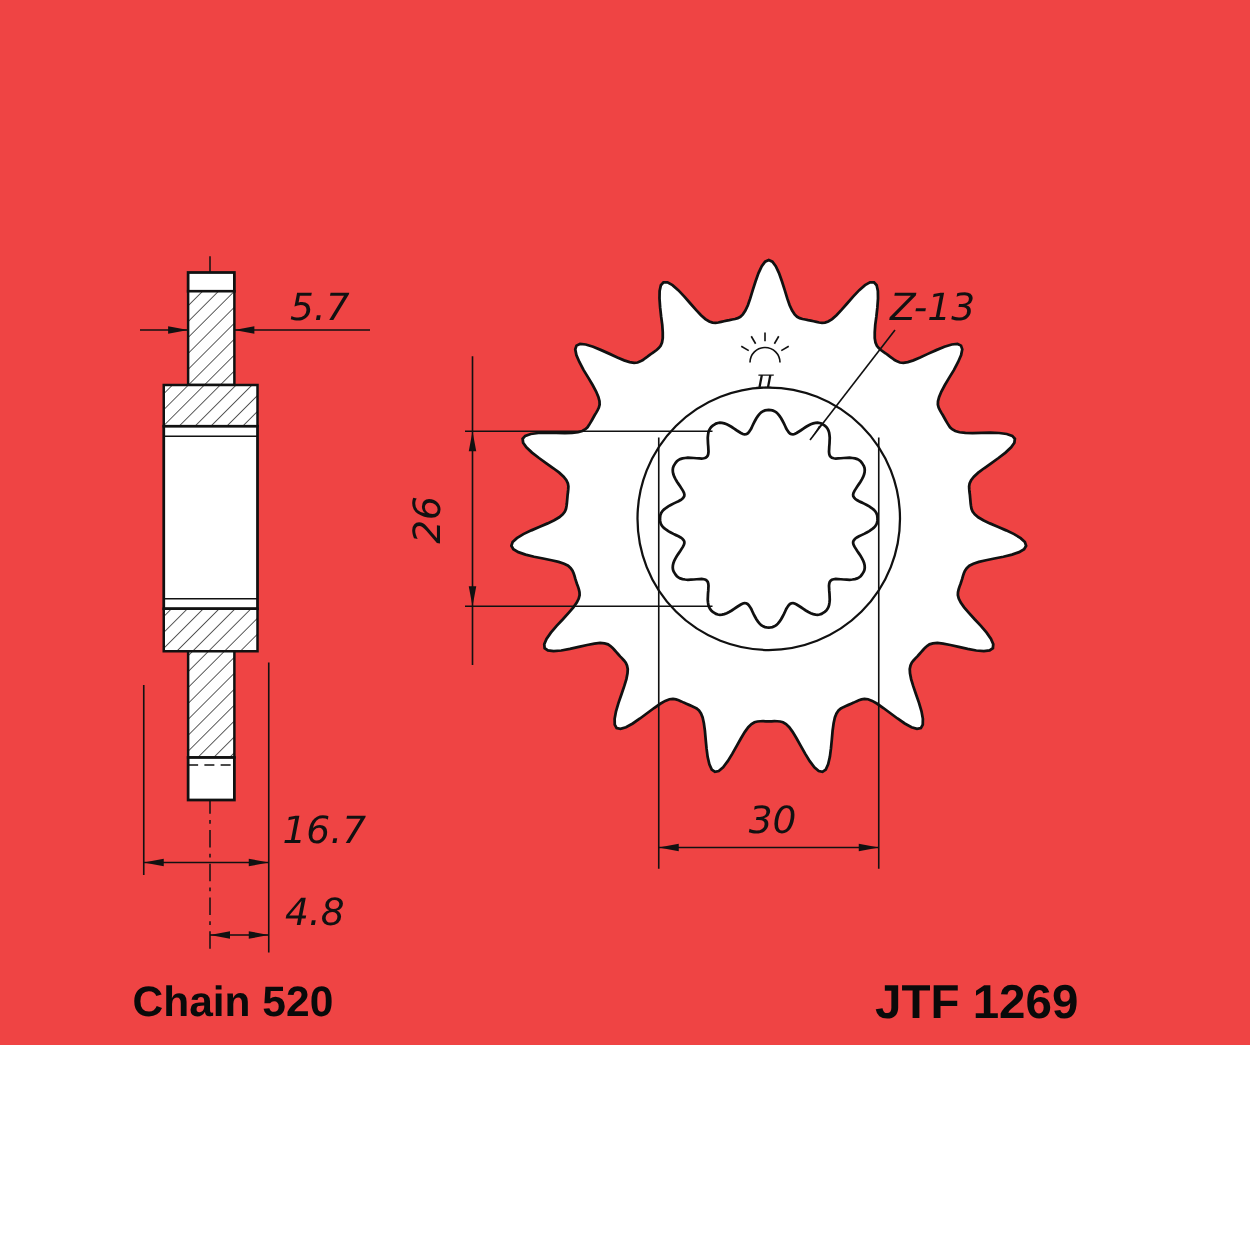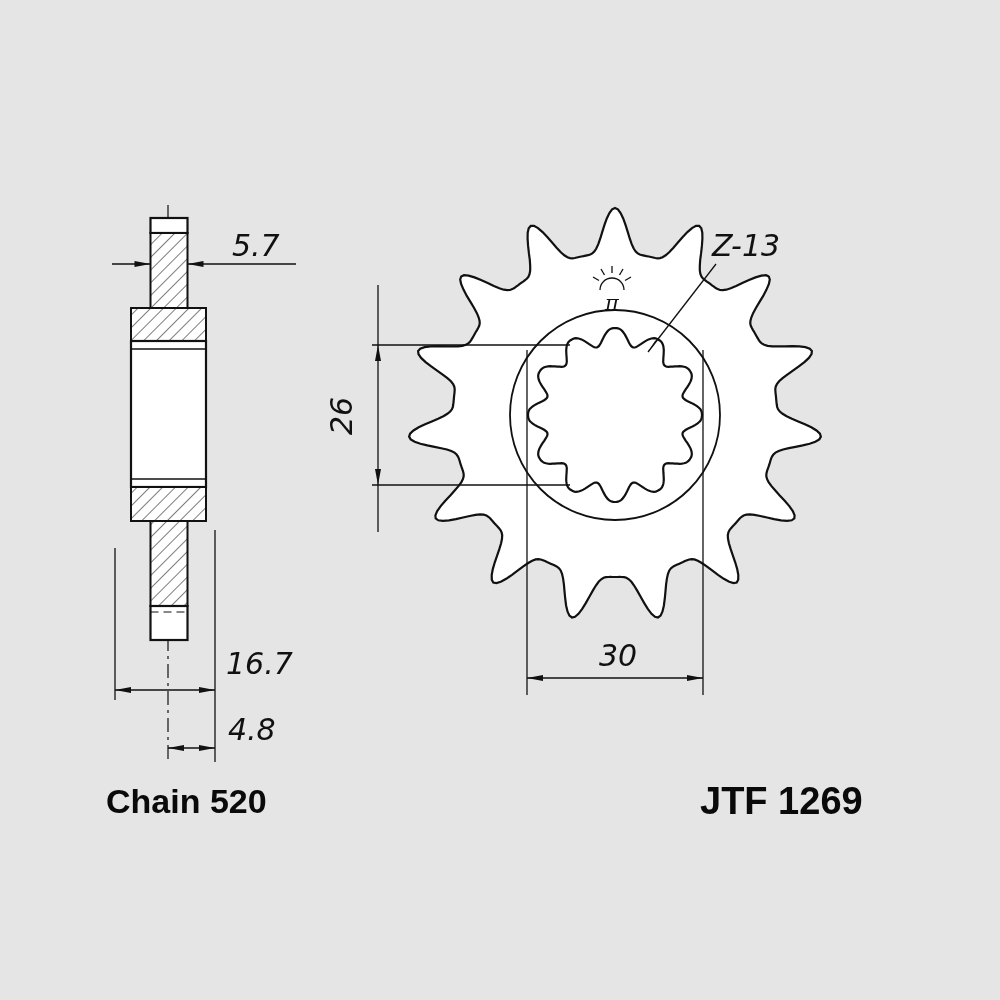--- a/index.html
+++ b/index.html
@@ -1,17 +1,17 @@
 <!DOCTYPE html>
 <html><head>
 <meta charset="utf-8">
 <style>
   html, body { margin: 0; padding: 0; background: #ffffff; }
   .sheet {
-    width: 1000px; height: 1000px; position: relative; background: #e5e5e5;
+    width: 1000px; height: 836px; position: relative; background: #ef4444;
     font-family: "Liberation Sans", sans-serif; overflow: hidden;
   }
   svg { display: block; }
   .outline   { fill: #ffffff; stroke: #111111; stroke-width: 2.2; }
   .outline-thin { fill: none; stroke: #111111; stroke-width: 1.8; }
   .hatched   { fill: url(#hatchPattern); stroke: #111111; stroke-width: 2; }
   .dimline   { stroke: #111111; stroke-width: 1.3; fill: none; }
   .centerline{ stroke: #111111; stroke-width: 1.2; fill: none; stroke-dasharray: 14 5 3 5; }
   .hidden-line{ stroke: #111111; stroke-width: 1.2; fill: none; stroke-dasharray: 8 5; }
   .arrow     { fill: #111111; stroke: none; }

